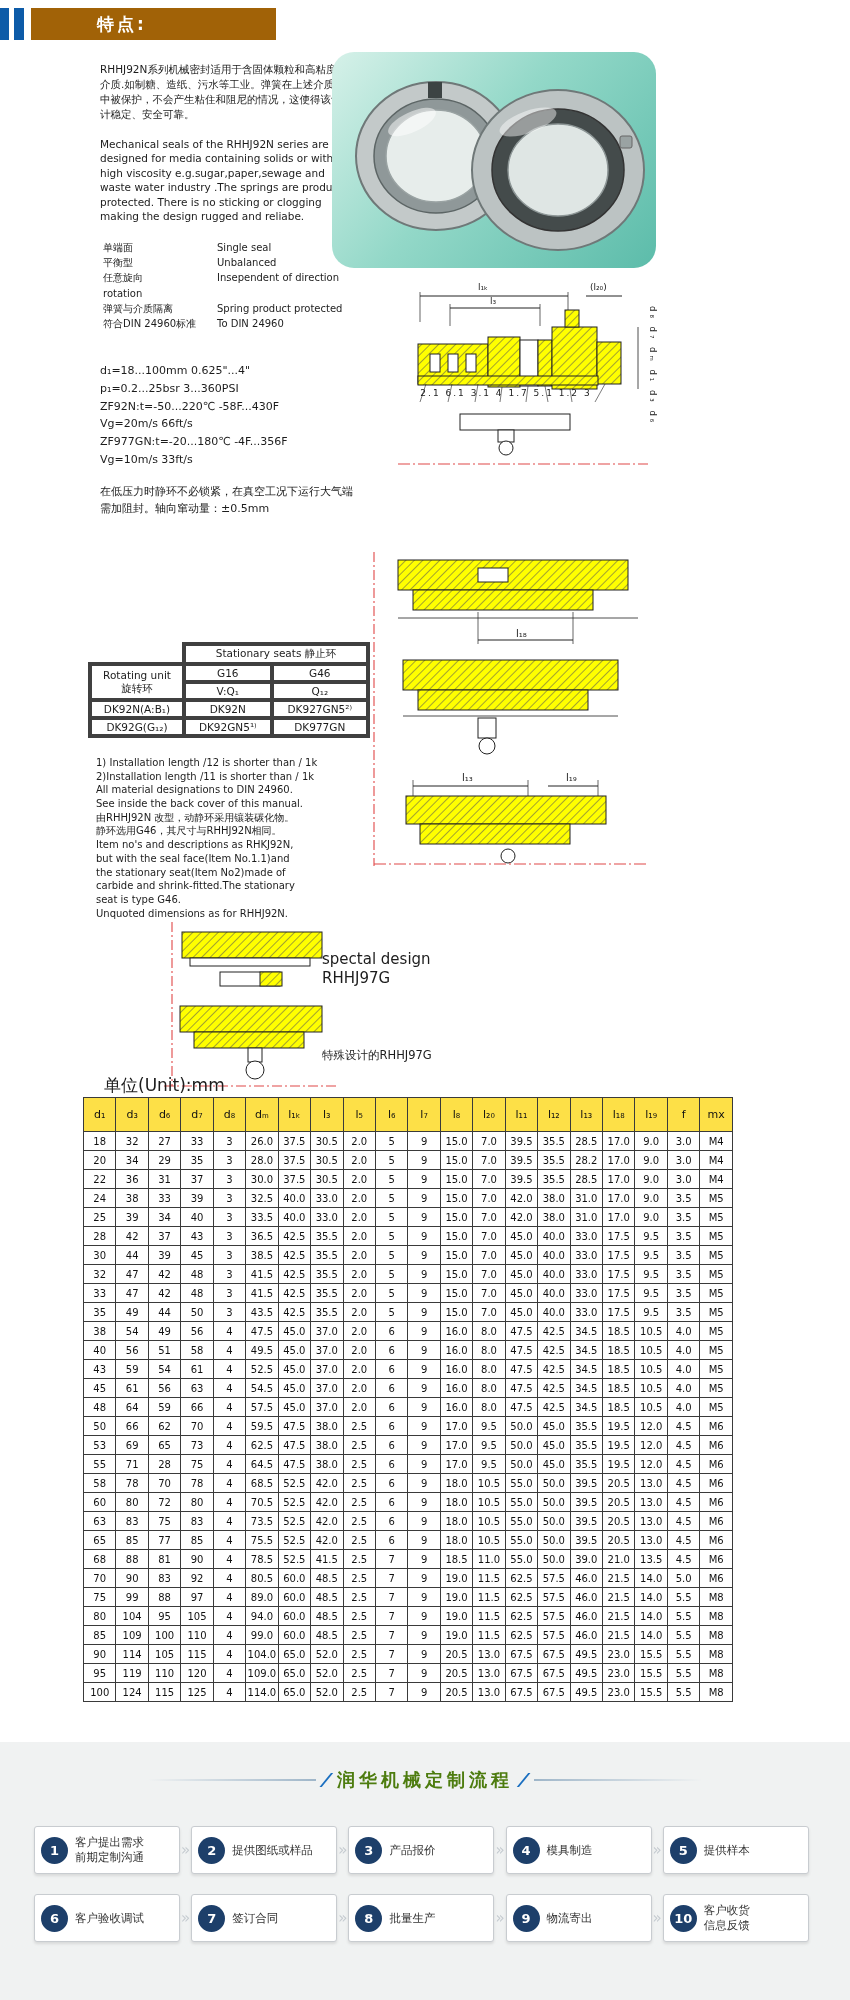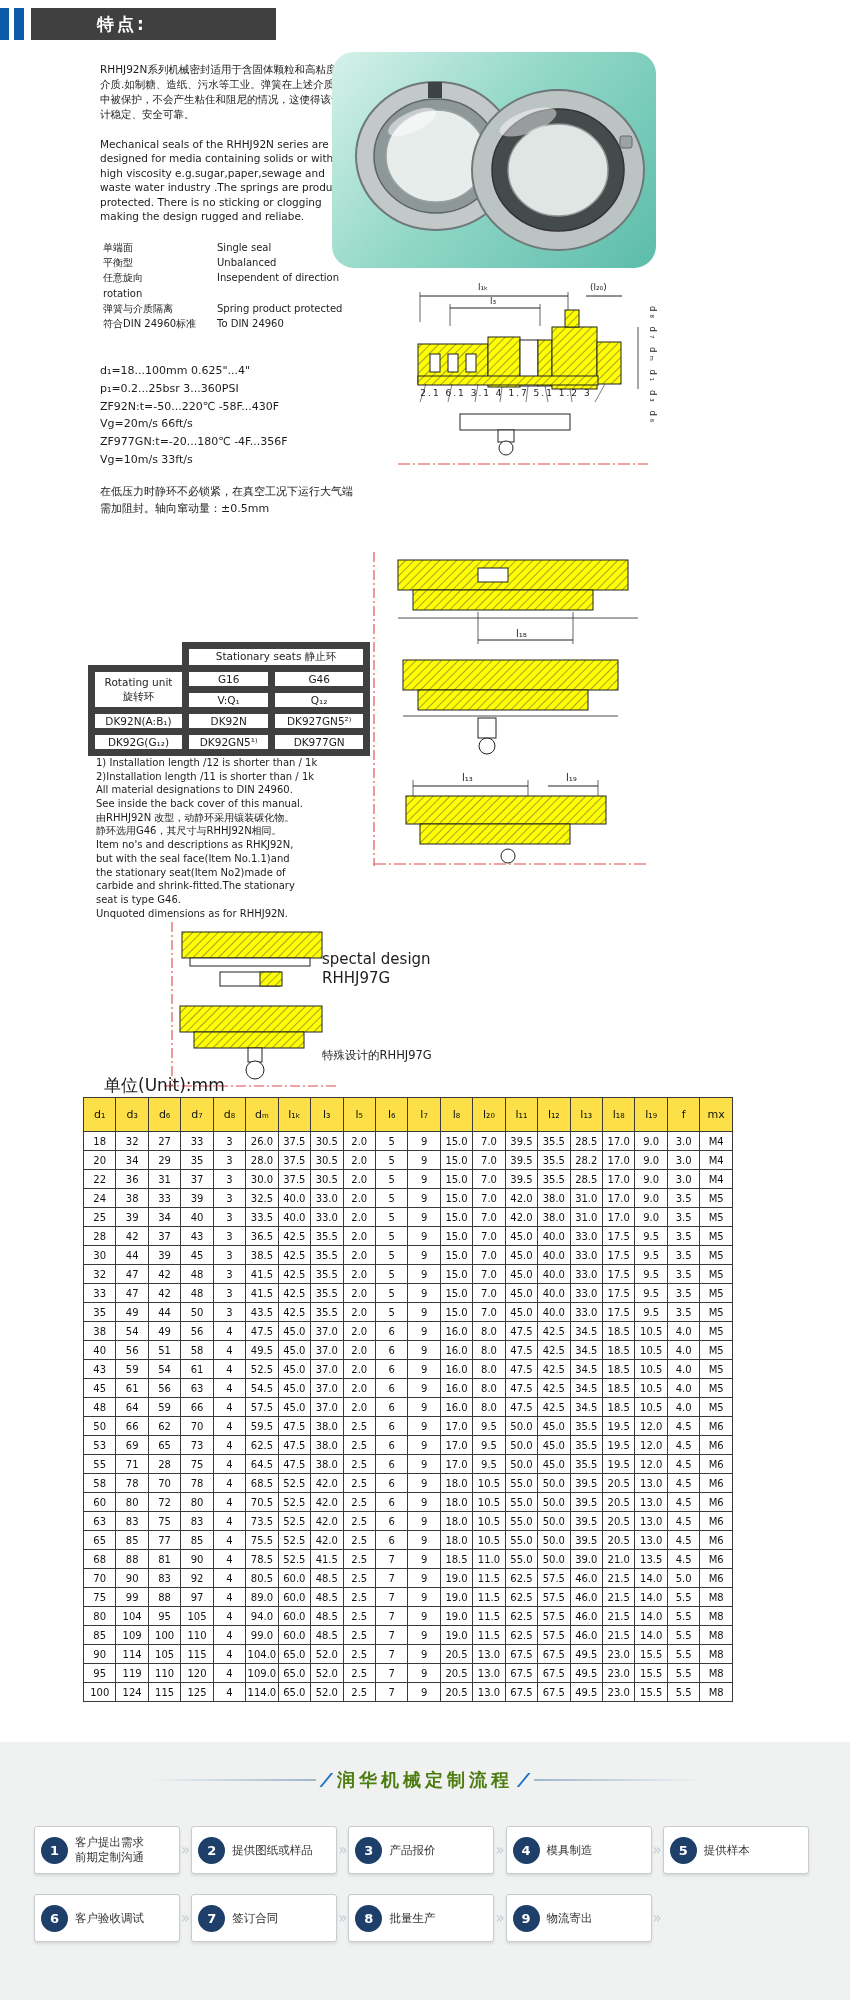--- a/index.html
+++ b/index.html
@@ -4,42 +4,42 @@
 <title>RHHJ92N</title>
 <style>
   html,body{margin:0;padding:0;background:#ffffff;font-family:"DejaVu Sans","Liberation Sans",sans-serif;color:#1c1c1c;}
   .page{position:relative;width:850px;height:2000px;background:#fff;overflow:hidden;}
   .page *{box-sizing:border-box;}
 
   
   .stripe{position:absolute;top:8px;height:32px;background:#0d5ba8;}
   .stripe.a{left:0;width:9px;}
   .stripe.b{left:14px;width:10px;}
-  .header-bar{position:absolute;left:31px;top:8px;width:245px;height:32px;background:#404040;color:#fff;
+  .header-bar{position:absolute;left:31px;top:8px;width:245px;height:32px;background:#a16207;color:#fff;
     display:flex;align-items:center;font-size:17px;font-weight:700;letter-spacing:3px;padding-left:66px;}
 
   
   .intro-cn{position:absolute;left:100px;top:62px;width:242px;font-size:10.5px;line-height:1.42;}
   .intro-en{position:absolute;left:100px;top:137px;width:248px;font-size:10.5px;line-height:1.38;}
   .feature-list{position:absolute;left:103px;top:240px;width:256px;font-size:10px;line-height:1.52;}
   .feat-cn{display:inline-block;width:114px;}
 
   
   .photo{position:absolute;left:332px;top:52px;width:324px;height:216px;border-radius:22px;
     background:linear-gradient(130deg,#d6f1e9 0%,#9adcc C 40%,#6ec4b2 100%);
     background:linear-gradient(130deg,#d6f1e9 0%,#93d8c8 45%,#5cbcaa 100%);overflow:hidden;}
 
   
   .spec-block{position:absolute;left:100px;top:362px;font-size:11px;line-height:1.62;}
   .axial-cn{position:absolute;left:100px;top:484px;width:254px;font-size:11px;line-height:1.5;}
   .axial-en{position:absolute;left:100px;top:543px;width:260px;font-size:10.5px;line-height:1.42;}
 
   
   .seats{position:absolute;left:88px;top:642px;width:282px;border-collapse:collapse;font-size:10.5px;text-align:center;}
-  .seats td{border:7px solid #404040;padding:1px 2px;height:16px;}
+  .seats td{border:4px solid #404040;padding:1px 2px;height:16px;}
   .seats td.blank{border:none;}
   .seats td.rot{width:94px;white-space:pre-line;line-height:1.25;}
 
   .notes{position:absolute;left:96px;top:756px;width:266px;font-size:10px;line-height:1.37;}
 
   
   .draw{position:absolute;}
   .draw svg{width:100%;height:100%;display:block;}
   .draw1{left:390px;top:282px;width:268px;height:200px;}
   .draw2{left:358px;top:548px;width:300px;height:322px;}
@@ -1017,16 +1017,21 @@
         <div class="step-box">
           <span class="step-num">8</span>
           <span class="step-label">批量生产</span>
         </div>
         <span class="chev">»</span>
         <div class="step-box">
           <span class="step-num">9</span>
           <span class="step-label">物流寄出</span>
         </div>
         <span class="chev">»</span>
+        <div class="step-box">
+          <span class="step-num">10</span>
+          <span class="step-label">客户收货
+信息反馈</span>
+        </div>
       </div>
   </div>
 
 </div>
 
 </body></html>

